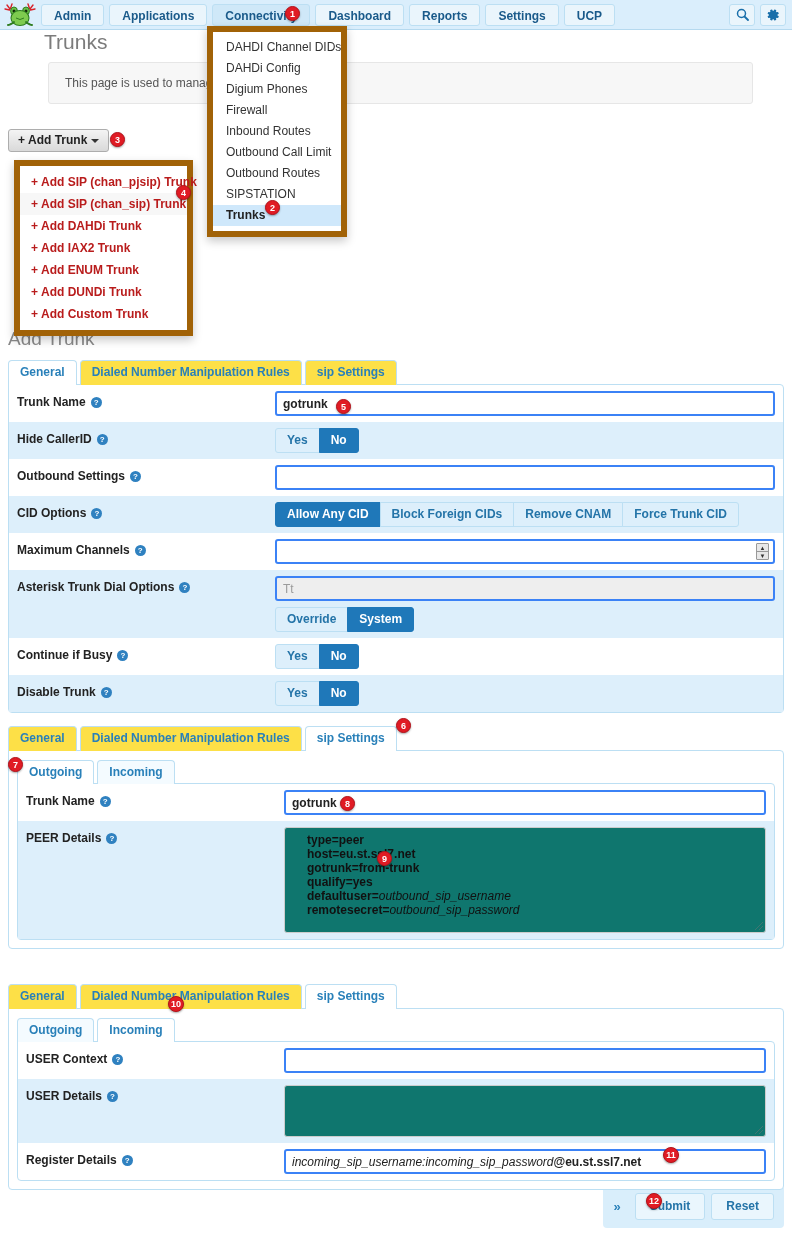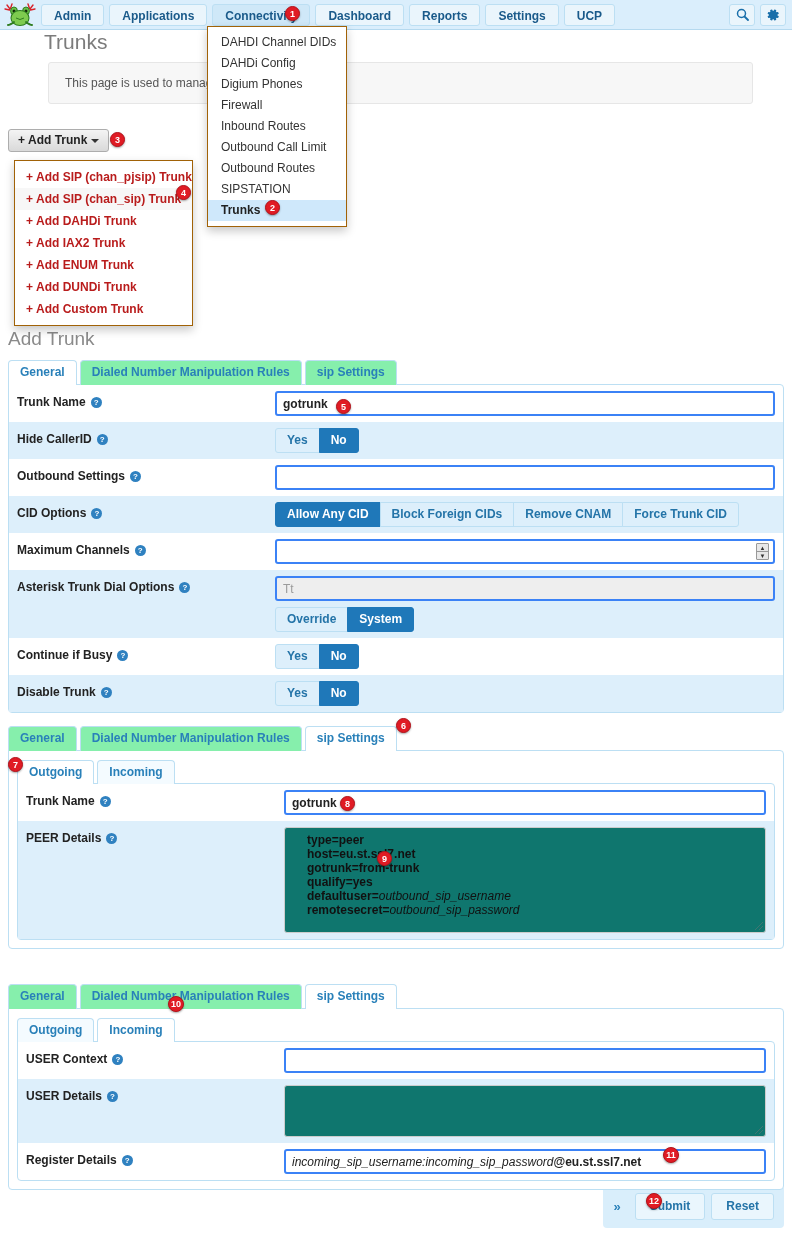--- a/index.html
+++ b/index.html
@@ -43,21 +43,21 @@
     width: 26px; height: 22px; margin-left: 5px;
     background: #eaf5fc; border: 1px solid #bcdff3; border-radius: 3px;
     display: flex; align-items: center; justify-content: center;
     color: #1a6faa; cursor: pointer;
   }
 
   
   .dropdown-menu {
     position: absolute;
     background: #ffffff;
-    border: 1px solid #a16207;
+    border: 6px solid #a16207;
     box-shadow: 0 4px 9px rgba(0,0,0,0.22);
     padding: 5px 0;
     z-index: 60;
   }
   #connectivity-menu { left: 207px; top: 26px; width: 140px; }
   .dropdown-item {
     padding: 3px 10px 3px 13px;
     font-size: 12px; color: #333333;
     white-space: nowrap; cursor: pointer; position: relative;
     line-height: 15px;
@@ -100,21 +100,21 @@
 
   .panel { position: absolute; }
   .tabs { display: flex; align-items: flex-end; height: 26px; position: relative; z-index: 3;}
   .tab {
     height: 25px; line-height: 23px;
     padding: 0 11px;
     margin-right: 3px;
     border: 1px solid #bcdff3;
     border-bottom: none;
     border-radius: 4px 4px 0 0;
-    background: #86efac;
+    background: #fde047;
     color: #2980b9; font-weight: bold; font-size: 12px;
     white-space: nowrap; cursor: pointer; position: relative;
   }
   .tab.active { background: #ffffff; border-color: #bcdff3; color: #2980b9; }
   .tab.active:after {
     content:''; position:absolute; left:0; right:0; bottom:-1px; height:1px; background:#ffffff;
   }
   .tab-body {
     border: 1px solid #bcdff3;
     border-radius: 0 4px 4px 4px;

